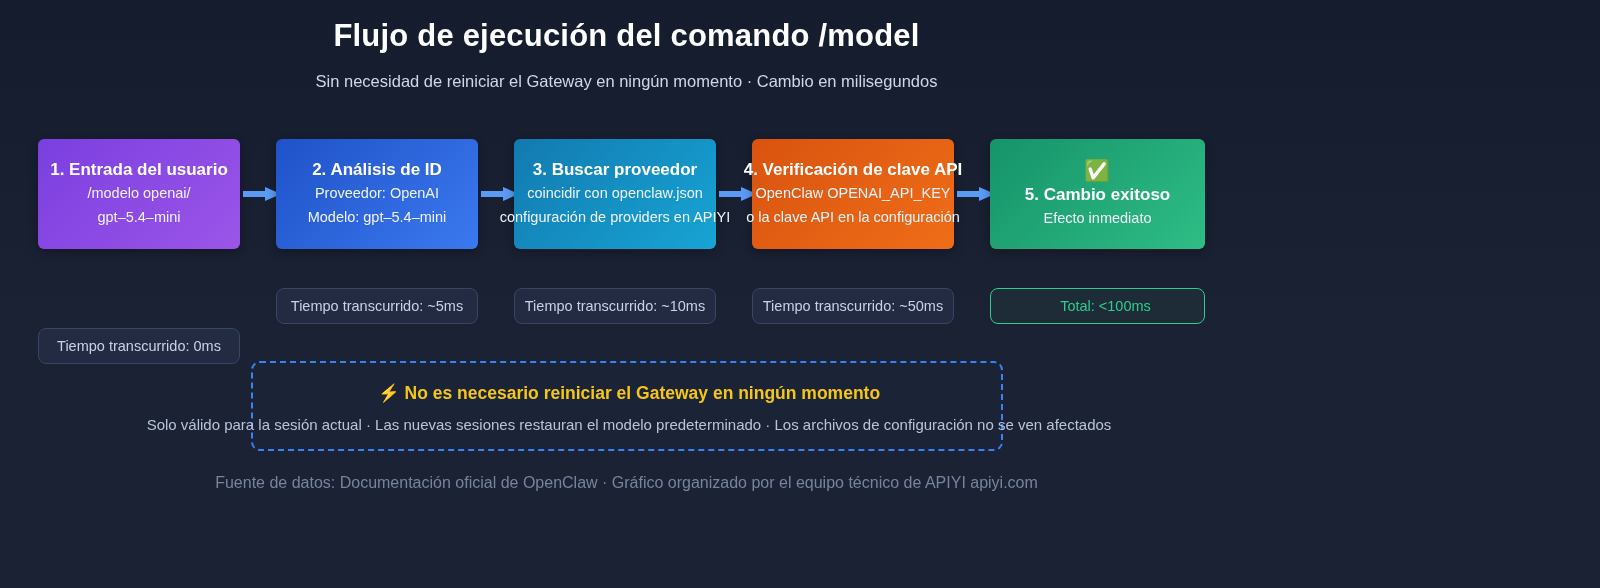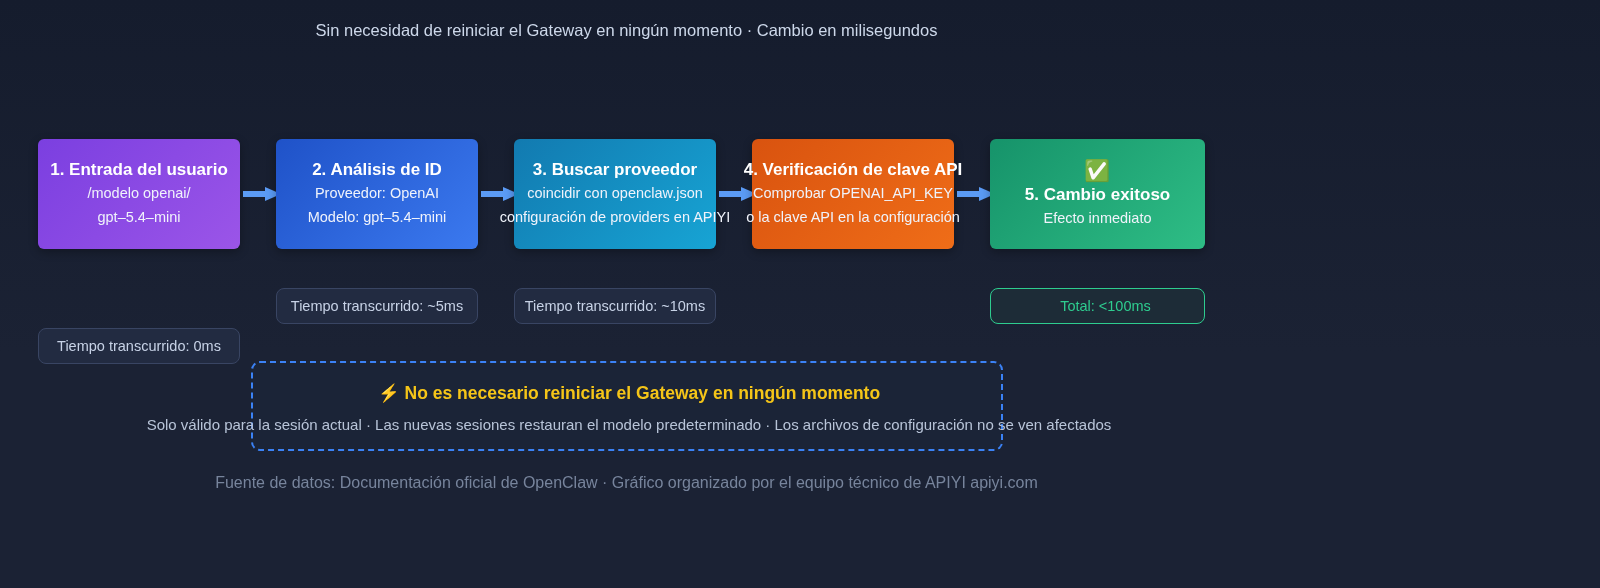--- a/index.html
+++ b/index.html
@@ -34,21 +34,21 @@
   }
   .title {
     font-size: 31px;
     font-weight: bold;
     color: #ffffff;
     letter-spacing: 0.2px;
     line-height: 40px;
     white-space: nowrap;
   }
   .subtitle {
-    margin-top: 3px;
+    margin-top: 14px;
     font-size: 16.5px;
     color: #cdd8ea;
     line-height: 22px;
     white-space: nowrap;
   }
 
   
   .flow {
     position: absolute;
     top: 139px;
@@ -203,20 +203,21 @@
     white-space: nowrap;
     line-height: 20px;
   }
 </style>
 </head>
 <body>
 
 <div id="stage">
 
   <div class="header">
+    <div class="title">Flujo de ejecución del comando /model</div>
     <div class="subtitle">Sin necesidad de reiniciar el Gateway en ningún momento · Cambio en milisegundos</div>
   </div>
 
   <div class="flow">
 
     <div class="node" id="node1">
       <div class="n-title">1. Entrada del usuario</div>
       <div class="n-line">/modelo openai/</div>
       <div class="n-line">gpt–5.4–mini</div>
     </div>
@@ -243,41 +244,42 @@
       <div class="n-line">configuración de providers en APIYI</div>
     </div>
 
     <div class="arrow" id="arrow3">
       <div class="shaft"></div>
       <div class="head"></div>
     </div>
 
     <div class="node" id="node4">
       <div class="n-title">4. Verificación de clave API</div>
-      <div class="n-line">Comprobar OPENAI_API_KEY</div>
+      <div class="n-line">OpenClaw OPENAI_API_KEY</div>
       <div class="n-line">o la clave API en la configuración</div>
     </div>
 
     <div class="arrow" id="arrow4">
       <div class="shaft"></div>
       <div class="head"></div>
     </div>
 
     <div class="node" id="node5">
       <div class="n-emoji">✅</div>
       <div class="n-title">5. Cambio exitoso</div>
       <div class="n-line">Efecto inmediato</div>
     </div>
 
   </div>
 
   <div class="timings">
     <div class="pill" id="pill1">Tiempo transcurrido: 0ms</div>
     <div class="pill" id="pill2">Tiempo transcurrido: ~5ms</div>
     <div class="pill" id="pill3">Tiempo transcurrido: ~10ms</div>
+    <div class="pill" id="pill4">Tiempo transcurrido: ~50ms</div>
     <div class="pill" id="pill5">Total: &lt;100ms</div>
   </div>
 
   <div class="callout">
     <div class="callout-head">⚡ No es necesario reiniciar el Gateway en ningún momento</div>
     <div class="callout-sub">Solo válido para la sesión actual · Las nuevas sesiones restauran el modelo predeterminado · Los archivos de configuración no se ven afectados</div>
   </div>
 
   <div class="footer">Fuente de datos: Documentación oficial de OpenClaw · Gráfico organizado por el equipo técnico de APIYI apiyi.com</div>
 

